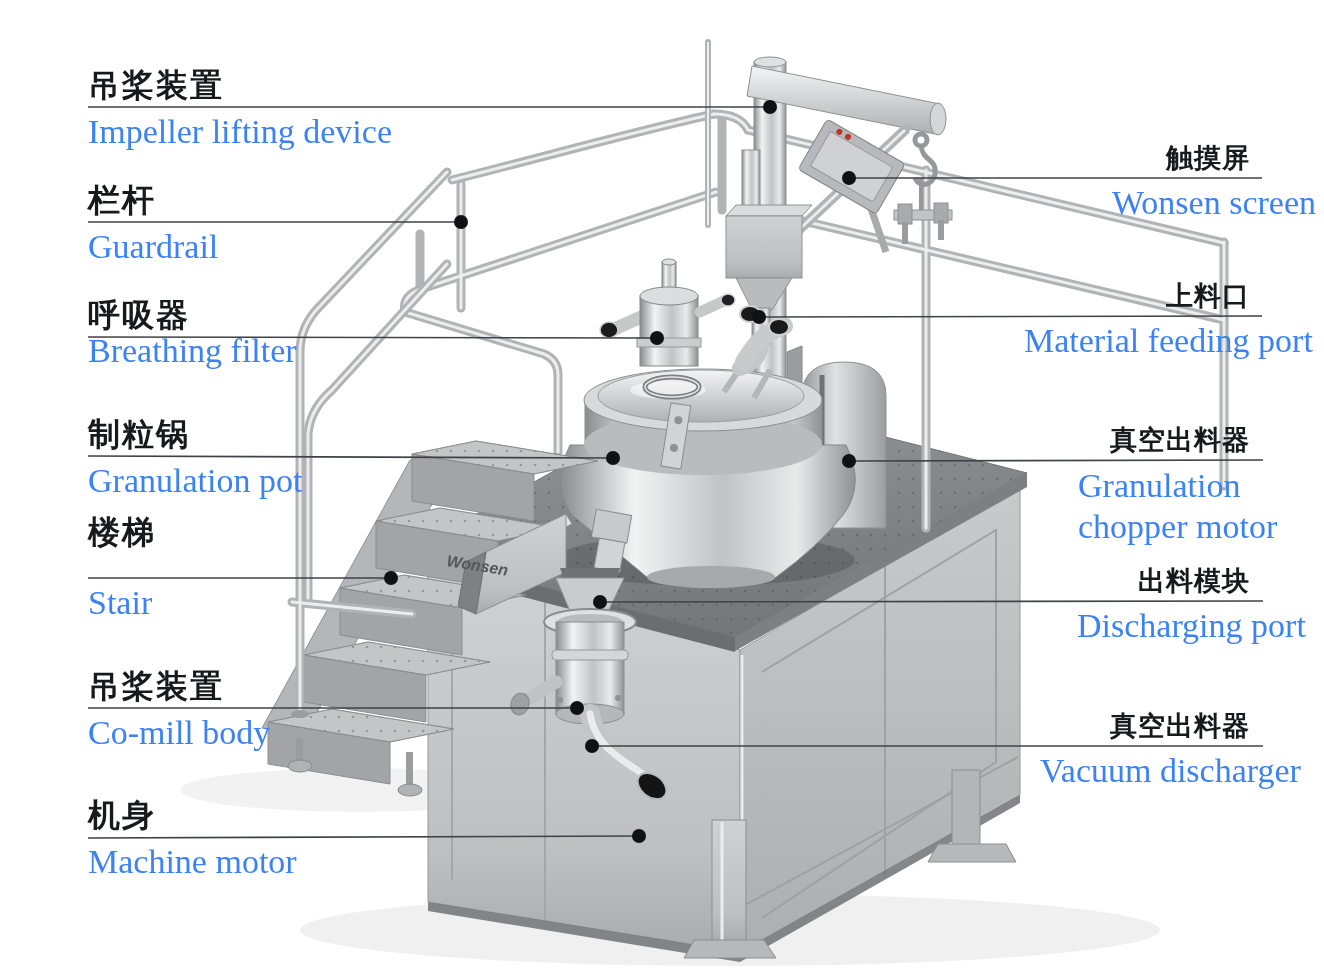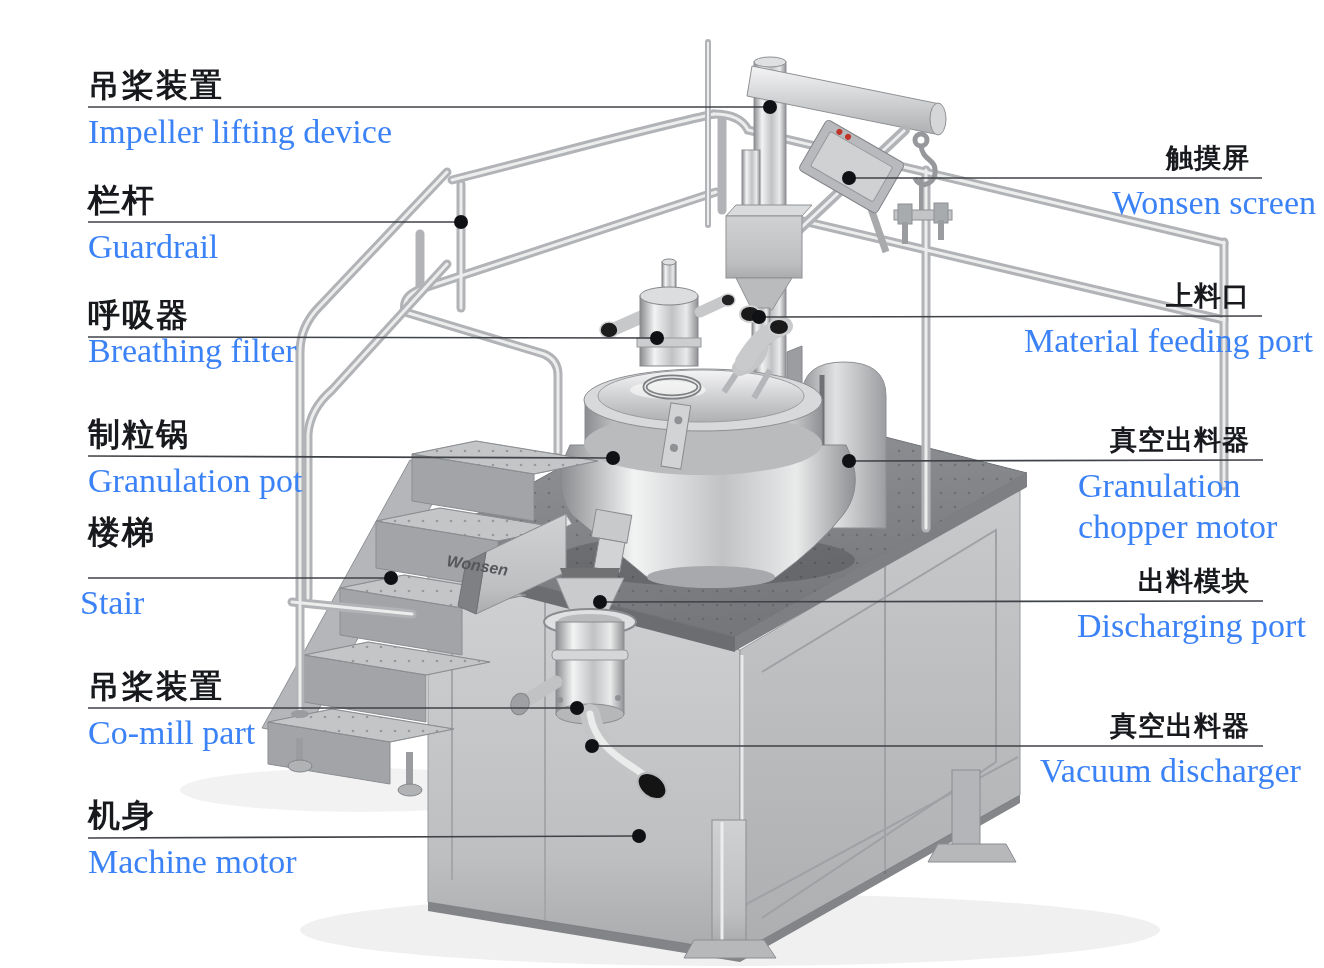--- a/index.html
+++ b/index.html
@@ -312,25 +312,25 @@
   <div>
     <div class="zh" style="left:88px;top:299px">呼吸器</div>
     <div class="en" style="left:88px;top:331px">Breathing filter</div>
   </div>
   <div>
     <div class="zh" style="left:88px;top:418px">制粒锅</div>
     <div class="en" style="left:88px;top:461px">Granulation pot</div>
   </div>
   <div>
     <div class="zh" style="left:88px;top:516px">楼梯</div>
-    <div class="en" style="left:80px;top:583px">Stair</div>
+    <div class="en" style="left:88px;top:583px">Stair</div>
   </div>
   <div>
     <div class="zh" style="left:88px;top:670px">吊桨装置</div>
-    <div class="en" style="left:88px;top:713px">Co-mill part</div>
+    <div class="en" style="left:88px;top:713px">Co-mill body</div>
   </div>
   <div>
     <div class="zh" style="left:88px;top:799px">机身</div>
     <div class="en" style="left:88px;top:842px">Machine motor</div>
   </div>
 
   <div>
     <div class="zh r" style="top:144px">触摸屏</div>
     <div class="en" style="left:1112px;top:183px">Wonsen screen</div>
   </div>

